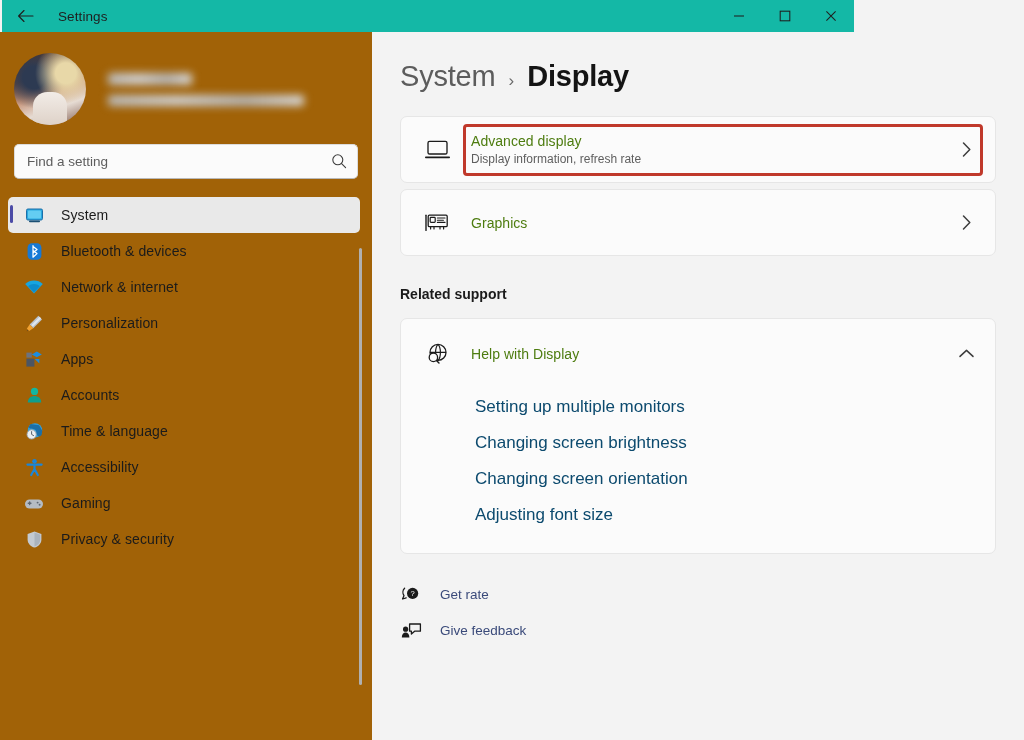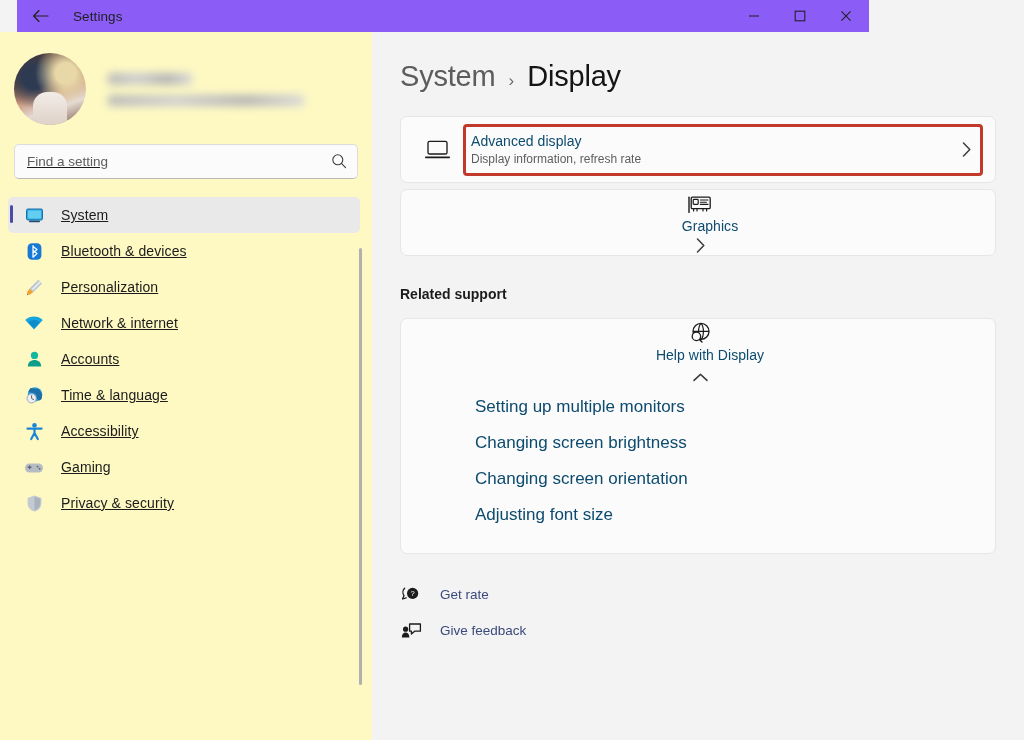--- a/index.html
+++ b/index.html
@@ -8,44 +8,43 @@
     overflow: hidden;
     font-family: "Liberation Sans", sans-serif;
     background: #f3f3f3;
     color: #1b1b1b;
     -webkit-font-smoothing: antialiased;
   }
   .window { position: relative; width: 1024px; height: 740px; background: #f3f3f3; }
 
   
   .titlebar {
-    position: absolute; top: 0; left: 17px; width: 852px; height: 32px;
-    background: #8b5cf6;
+    position: absolute; top: 0; left: 2px; width: 852px; height: 32px;
+    background: #14b8a6;
     display: flex; align-items: center;
   }
   .back-btn {
     width: 34px; height: 30px; margin-left: 6px;
     display: flex; align-items: center; justify-content: center;
     border-radius: 4px;
   }
   .back-btn svg { display: block; }
   .app-title {
     margin-left: 16px; font-size: 13.5px; color: #1f1f1f; letter-spacing: .1px;
   }
   .win-controls { position: absolute; right: 0; top: 0; display: flex; height: 32px; }
   .win-btn {
     width: 46px; height: 32px; display: flex; align-items: center; justify-content: center;
   }
   .win-btn svg { display: block; }
 
   
   .sidebar {
     position: absolute; left: 0; top: 32px; width: 372px; height: 708px;
-    background: #fef9c3;
-    text-decoration: underline;
+    background: #a16207;
   }
   .profile { display: flex; align-items: center; padding: 28px 0 0 14px; height: 86px; }
   .avatar {
     width: 72px; height: 72px; border-radius: 50%; flex: 0 0 72px;
     background:
       radial-gradient(circle at 72% 28%, #e8d8a8 0 14%, rgba(232,216,168,0) 42%),
       radial-gradient(circle at 28% 34%, #2d3a52 0 16%, rgba(45,58,82,0) 44%),
       linear-gradient(160deg, #3a2b28 0%, #6d4a3c 32%, #c79478 52%, #e6dcd4 72%, #7b5547 100%);
       position: relative; overflow: hidden;
   }
@@ -100,48 +99,48 @@
   .scroll-thumb {
     position: absolute; left: 0; top: 0; width: 3px; height: 437px;
     background: #b0b0b0; border-radius: 2px;
   }
 
   
   .main { position: absolute; left: 372px; top: 32px; width: 652px; height: 708px; }
   .breadcrumb { padding: 28px 0 0 28px; display: flex; align-items: baseline; gap: 13px; }
   .crumb-parent { font-size: 29px; color: #5c5c5c; letter-spacing: -.2px; }
   .crumb-sep { font-size: 17px; color: #6a6a6a; }
-  .crumb-current { font-size: 29px; font-weight: normal; color: #141414; letter-spacing: -.2px; }
+  .crumb-current { font-size: 29px; font-weight: bold; color: #141414; letter-spacing: -.2px; }
 
   .cards { margin: 23px 28px 0 28px; }
   .card {
     background: #fbfbfb; border: 1px solid #e6e6e6; border-radius: 7px;
     display: flex; align-items: center; height: 67px; padding: 0 18px 0 22px;
     position: relative;
   }
-  .card + .card { margin-top: 6px; flex-direction: column; }
+  .card + .card { margin-top: 6px; }
   .card-ico { width: 28px; flex: 0 0 28px; display: flex; align-items: center; justify-content: center; }
   .card-body { flex: 1; margin-left: 20px; }
-  .card-title { font-size: 14px; color: #0c4a6e; letter-spacing: .05px; }
+  .card-title { font-size: 14px; color: #4d7c0f; letter-spacing: .05px; }
   .card-sub { font-size: 12px; color: #5e5e5e; margin-top: 3px; }
   .chev { width: 22px; flex: 0 0 22px; display: flex; align-items: center; justify-content: center; }
 
   .annot {
     position: absolute; border: 3px solid #c0392b; border-radius: 4px;
     pointer-events: none;
   }
 
   .section-label {
     margin: 30px 0 16px 28px; font-size: 14px; font-weight: bold; color: #1b1b1b;
   }
   .help-card {
     margin: 0 28px; background: #fbfbfb; border: 1px solid #e6e6e6;
     border-radius: 7px; padding-bottom: 20px;
   }
-  .help-head { display: flex; align-items: center; height: 70px; padding: 0 18px 0 22px; flex-direction: column; }
+  .help-head { display: flex; align-items: center; height: 70px; padding: 0 18px 0 22px; }
   .help-links { padding-left: 74px; }
   .help-link {
     display: block; font-size: 17px; color: #0c4a6e; text-decoration: none;
     padding: 8px 0; width: fit-content; text-align: right;
   }
   .footer { margin: 22px 0 0 28px; }
   .foot-row { display: flex; align-items: center; gap: 18px; height: 36px; }
   .foot-ico { width: 22px; flex: 0 0 22px; display: flex; align-items: center; justify-content: center; }
   .foot-link { font-size: 13.5px; color: #3a4a7a; text-decoration: none; }
 </style>
@@ -219,40 +218,51 @@
           <svg width="19" height="19" viewBox="0 0 19 19">
             <rect x="2.6" y="1.2" width="13.8" height="16.6" rx="4.4" fill="#1679d6"></rect>
             <path d="M8 4.4 L12 7.6 L8 11 L8 3.6 L8 15.2 L12 11.6 L8 8.4" fill="none" stroke="#ffffff" stroke-width="1.25" stroke-linejoin="round" stroke-linecap="round"></path>
           </svg>
         </span>
         <span class="nav-label">Bluetooth &amp; devices</span>
       </div>
 
       <div class="nav-item">
         <span class="nav-ico">
+          <svg width="20" height="19" viewBox="0 0 20 19">
+            <path d="M1.2 6 C6 1.4 14 1.4 18.8 6 L10 15.4 Z" fill="#17a5e0"></path>
+            <path d="M4.2 8.2 C7.4 5.2 12.6 5.2 15.8 8.2 L10 14.6 Z" fill="#0d8ccc"></path>
+          </svg>
+        </span>
+        <span class="nav-label">Network &amp; internet</span>
+      </div>
+
+      <div class="nav-item">
+        <span class="nav-ico">
           <svg width="19" height="19" viewBox="0 0 19 19">
             <path d="M13.4 1.8 L17 5.4 L8.2 14.2 L4.6 10.6 Z" fill="#b9c3cf"></path>
             <path d="M14.6 2.8 L16.2 4.4 L8 12.6 L6.4 11 Z" fill="#dfe6ee"></path>
             <path d="M4.6 10.6 L8.2 14.2 L4.2 17 L1.8 14.8 Z" fill="#f0a030"></path>
             <path d="M2.6 15.6 L1.8 17.2 L3.4 16.8 Z" fill="#6b4a1f"></path>
           </svg>
         </span>
         <span class="nav-label">Personalization</span>
       </div>
 
       <div class="nav-item">
         <span class="nav-ico">
-          <svg width="20" height="19" viewBox="0 0 20 19">
-            <path d="M1.2 6 C6 1.4 14 1.4 18.8 6 L10 15.4 Z" fill="#17a5e0"></path>
-            <path d="M4.2 8.2 C7.4 5.2 12.6 5.2 15.8 8.2 L10 14.6 Z" fill="#0d8ccc"></path>
-          </svg>
-        </span>
-        <span class="nav-label">Network &amp; internet</span>
-      </div>
-
+          <svg width="19" height="19" viewBox="0 0 19 19">
+            <rect x="1.4" y="8.6" width="8" height="8" fill="#4b5563"></rect>
+            <rect x="1.4" y="2.6" width="5.4" height="5" fill="#6b7280"></rect>
+            <path d="M11.8 1.6 L16.8 4.4 L11.8 7.2 L6.8 4.4 Z" fill="#1d8de0"></path>
+            <path d="M9.8 9 L14.4 9 L14.4 13.6 Z" fill="#1d8de0"></path>
+          </svg>
+        </span>
+        <span class="nav-label">Apps</span>
+      </div>
 
       <div class="nav-item">
         <span class="nav-ico">
           <svg width="19" height="19" viewBox="0 0 19 19">
             <circle cx="9.5" cy="5.4" r="3.6" fill="#13b6a0"></circle>
             <path d="M2.8 16.4 C2.8 12.2 6 10 9.5 10 C13 10 16.2 12.2 16.2 16.4 Z" fill="#0f9e8c"></path>
           </svg>
         </span>
         <span class="nav-label">Accounts</span>
       </div>

